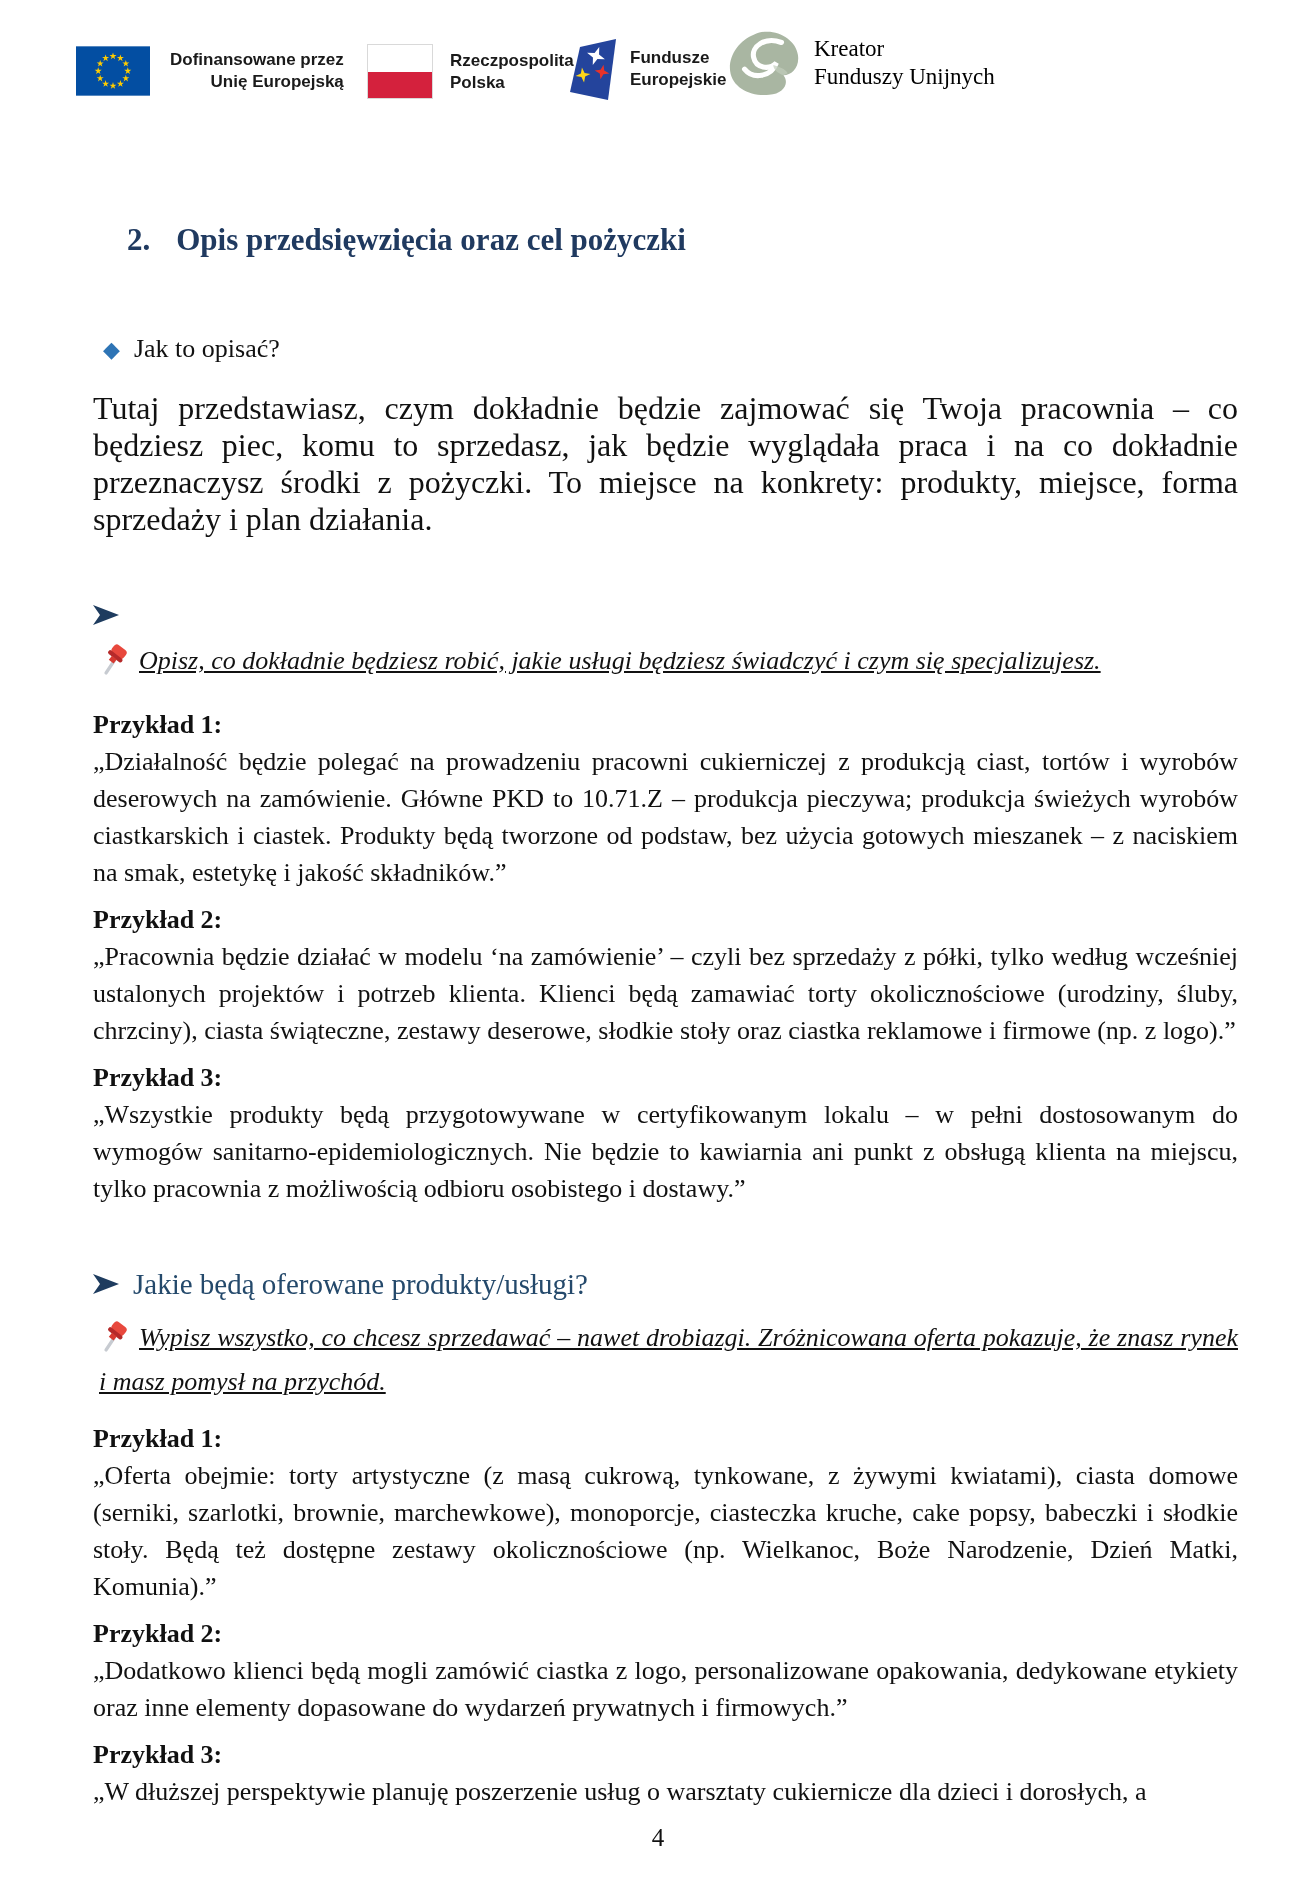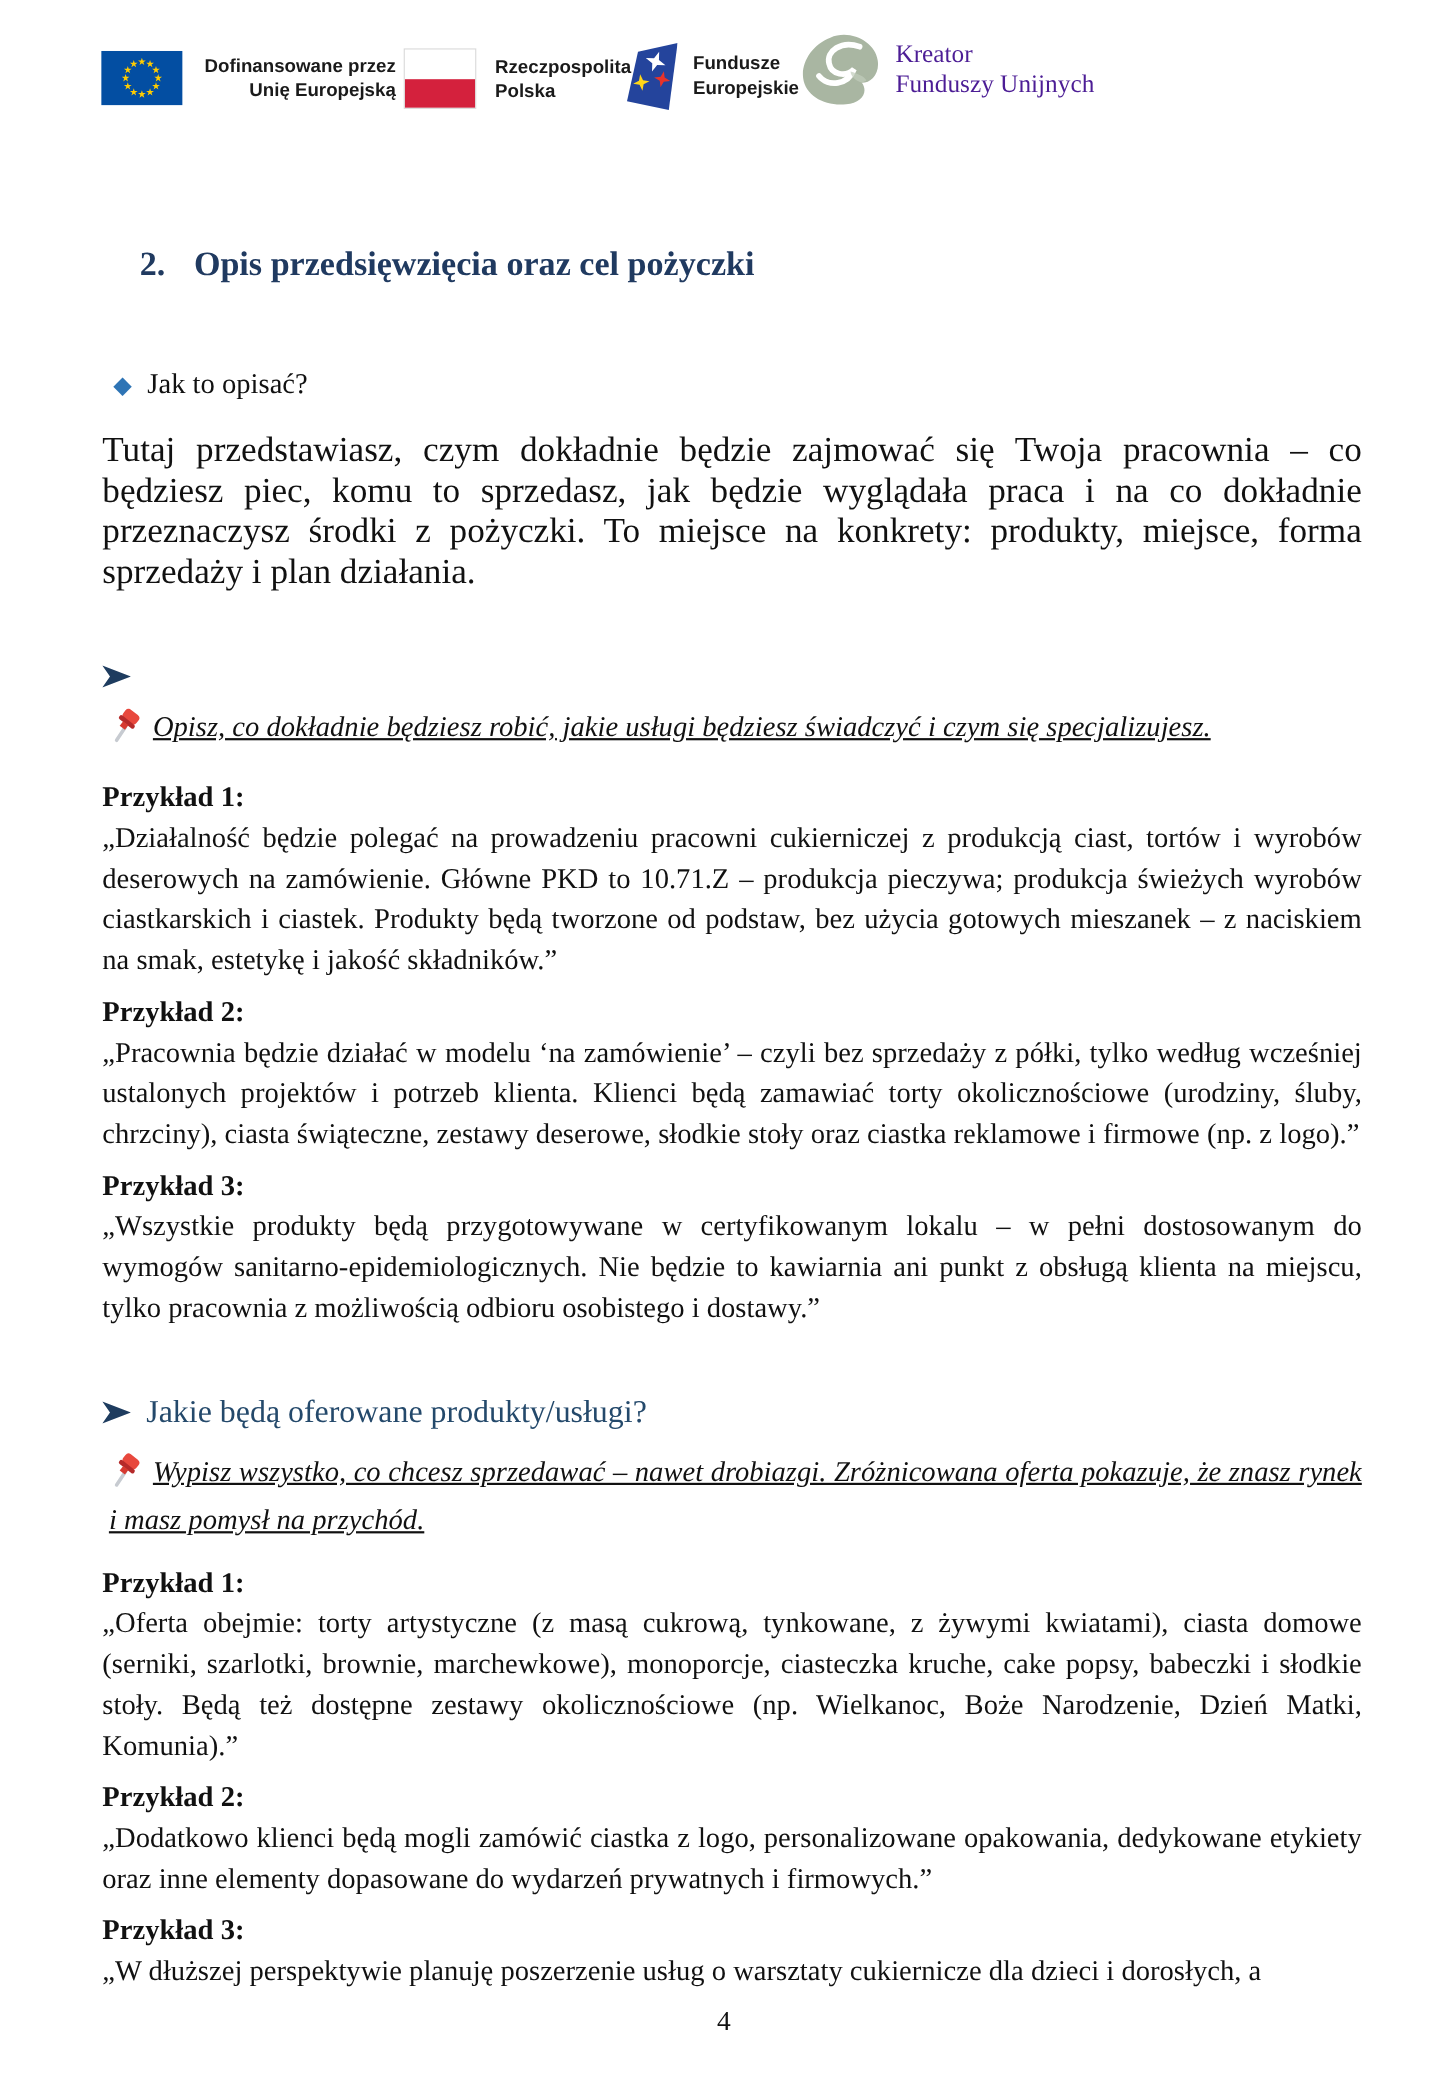--- a/index.html
+++ b/index.html
@@ -7,27 +7,27 @@
     position:relative;
     width:1316px;height:1896px;
     background:#ffffff;
     font-family:"Liberation Serif", serif;
     color:#111111;
     overflow:hidden;
   }
   
   .header{position:relative;height:112px;}
   .logo-group{position:absolute;display:flex;align-items:center;}
-  .lg-eu{left:92px;top:46px;gap:20px;}
+  .lg-eu{left:76px;top:46px;gap:20px;}
   .lg-pl{left:368px;top:45px;gap:18px;}
   .lg-fe{left:570px;top:38px;gap:14px;}
   .lg-kr{left:724px;top:30px;gap:12px;}
   .hdr-sans{font-family:"Liberation Sans", sans-serif;font-weight:700;font-size:17px;line-height:22px;color:#1a1a1a;}
   .hdr-right{text-align:right;}
-  .hdr-serif{font-family:"Liberation Serif", serif;font-weight:400;font-size:23px;line-height:28px;color:#4c1d95;}
+  .hdr-serif{font-family:"Liberation Serif", serif;font-weight:400;font-size:23px;line-height:28px;color:#000000;}
   .flag-pl{width:64px;height:53px;outline:1px solid #d9d9d9;}
   .flag-pl .w{height:50%;background:#ffffff;}
   .flag-pl .r{height:50%;background:#d4213d;}
   
   .content{padding:0 78px;margin-left:15px;}
   .doc-title{
     margin:108px 0 0 34px;
     font-size:31px;line-height:40px;font-weight:700;color:#203a60;
   }
   .doc-title .num{margin-right:26px;}

